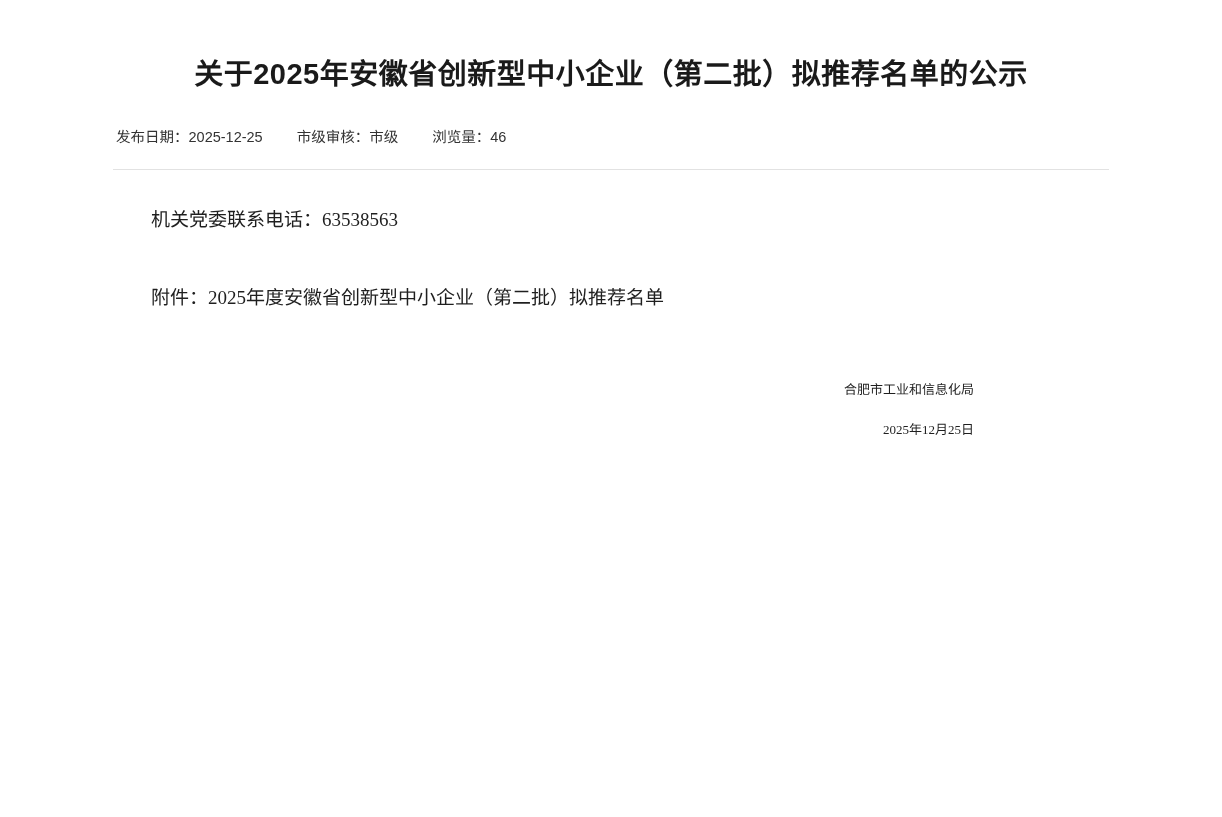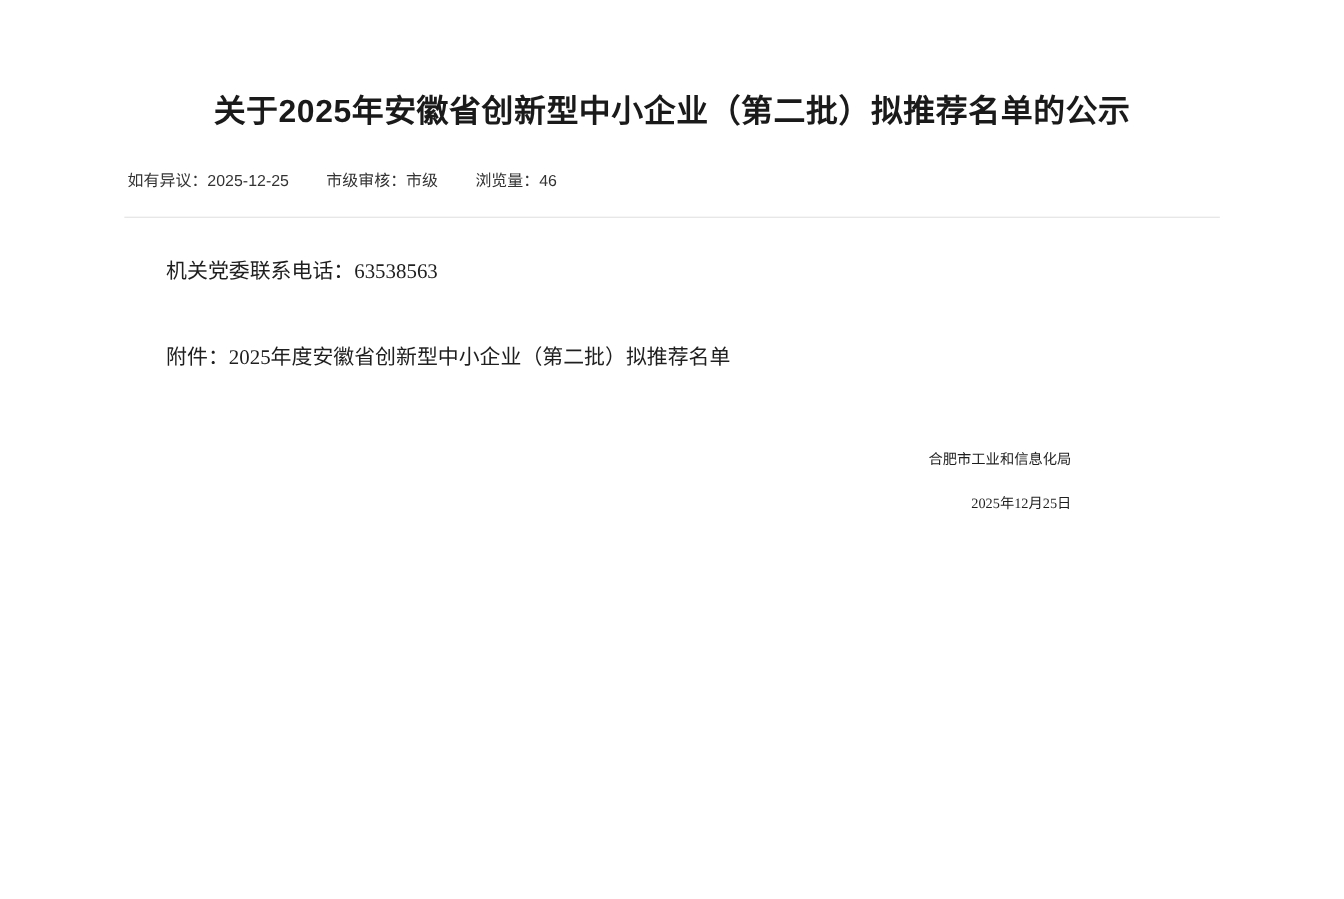--- a/index.html
+++ b/index.html
@@ -27,21 +27,21 @@
     width: 996px;
   }
   .title {
     font-family: "Liberation Sans", "DejaVu Sans", sans-serif;
     font-size: 29px;
     font-weight: bold;
     color: #1a1a1a;
     text-align: center;
     line-height: 44px;
     letter-spacing: 0.5px;
-    margin-top: 80px;
+    margin-top: 52px;
     padding: 0 40px;
   }
   .meta {
     margin-top: 30px;
     text-align: center;
     font-family: "Liberation Sans", "DejaVu Sans", sans-serif;
     font-size: 14.5px;
     color: #3d3d3d;
     line-height: 22px;
     display: flex;
@@ -100,21 +100,21 @@
 </head>
 <body>
 
 <div class="page">
   <div class="article">
 
     <h1 class="title">关于2025年安徽省创新型中小企业（第二批）拟推荐名单的公示</h1>
 
     <div class="meta">
       <span class="meta-item">
-        <span class="meta-label">如有异议：</span><span class="meta-value">2025-12-25</span>
+        <span class="meta-label">发布日期：</span><span class="meta-value">2025-12-25</span>
       </span>
       <span class="meta-item">
         <span class="meta-label">市级审核：</span><span class="meta-value">市级</span>
       </span>
       <span class="meta-item">
         <span class="meta-label">浏览量：</span><span class="meta-value">46</span>
       </span>
     </div>
 
     <div class="divider"></div>

